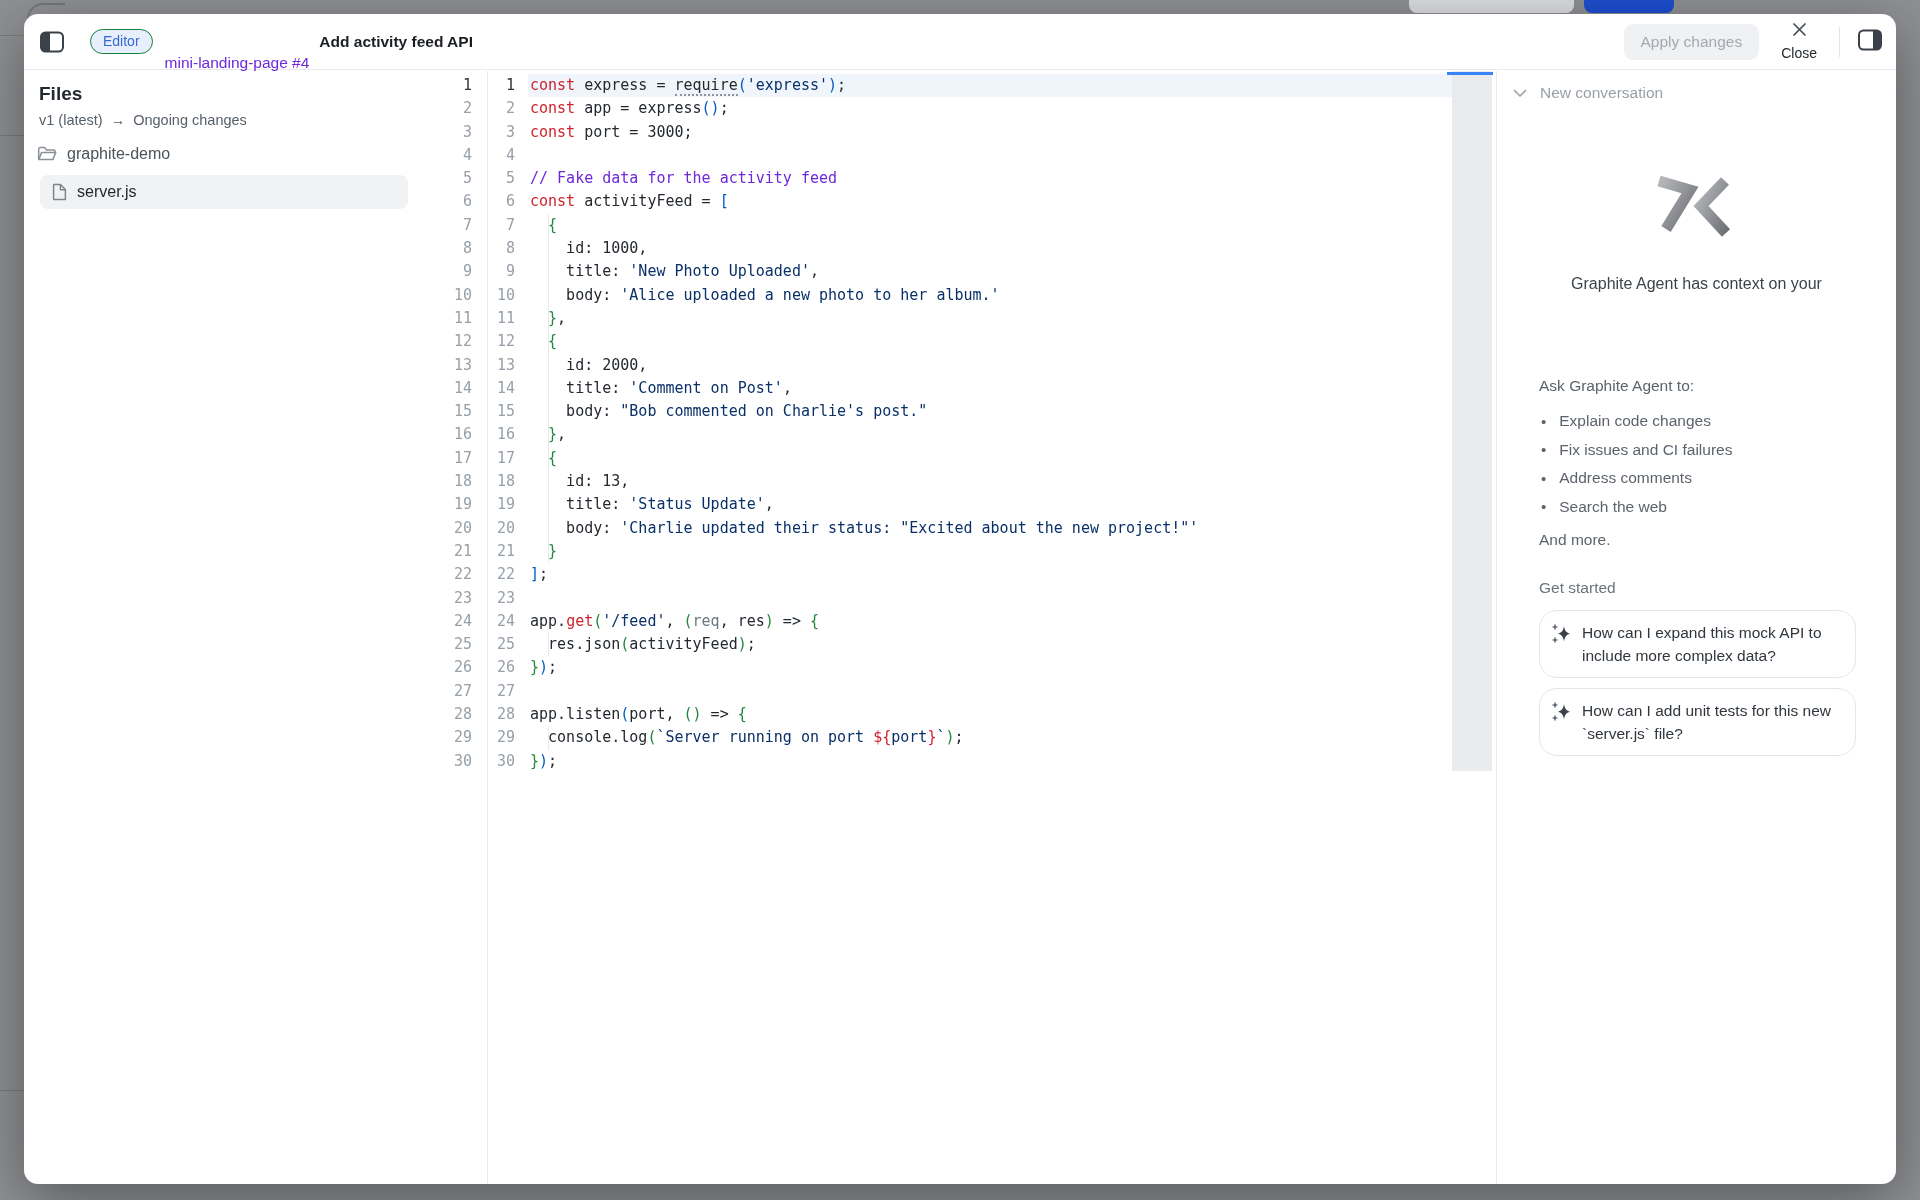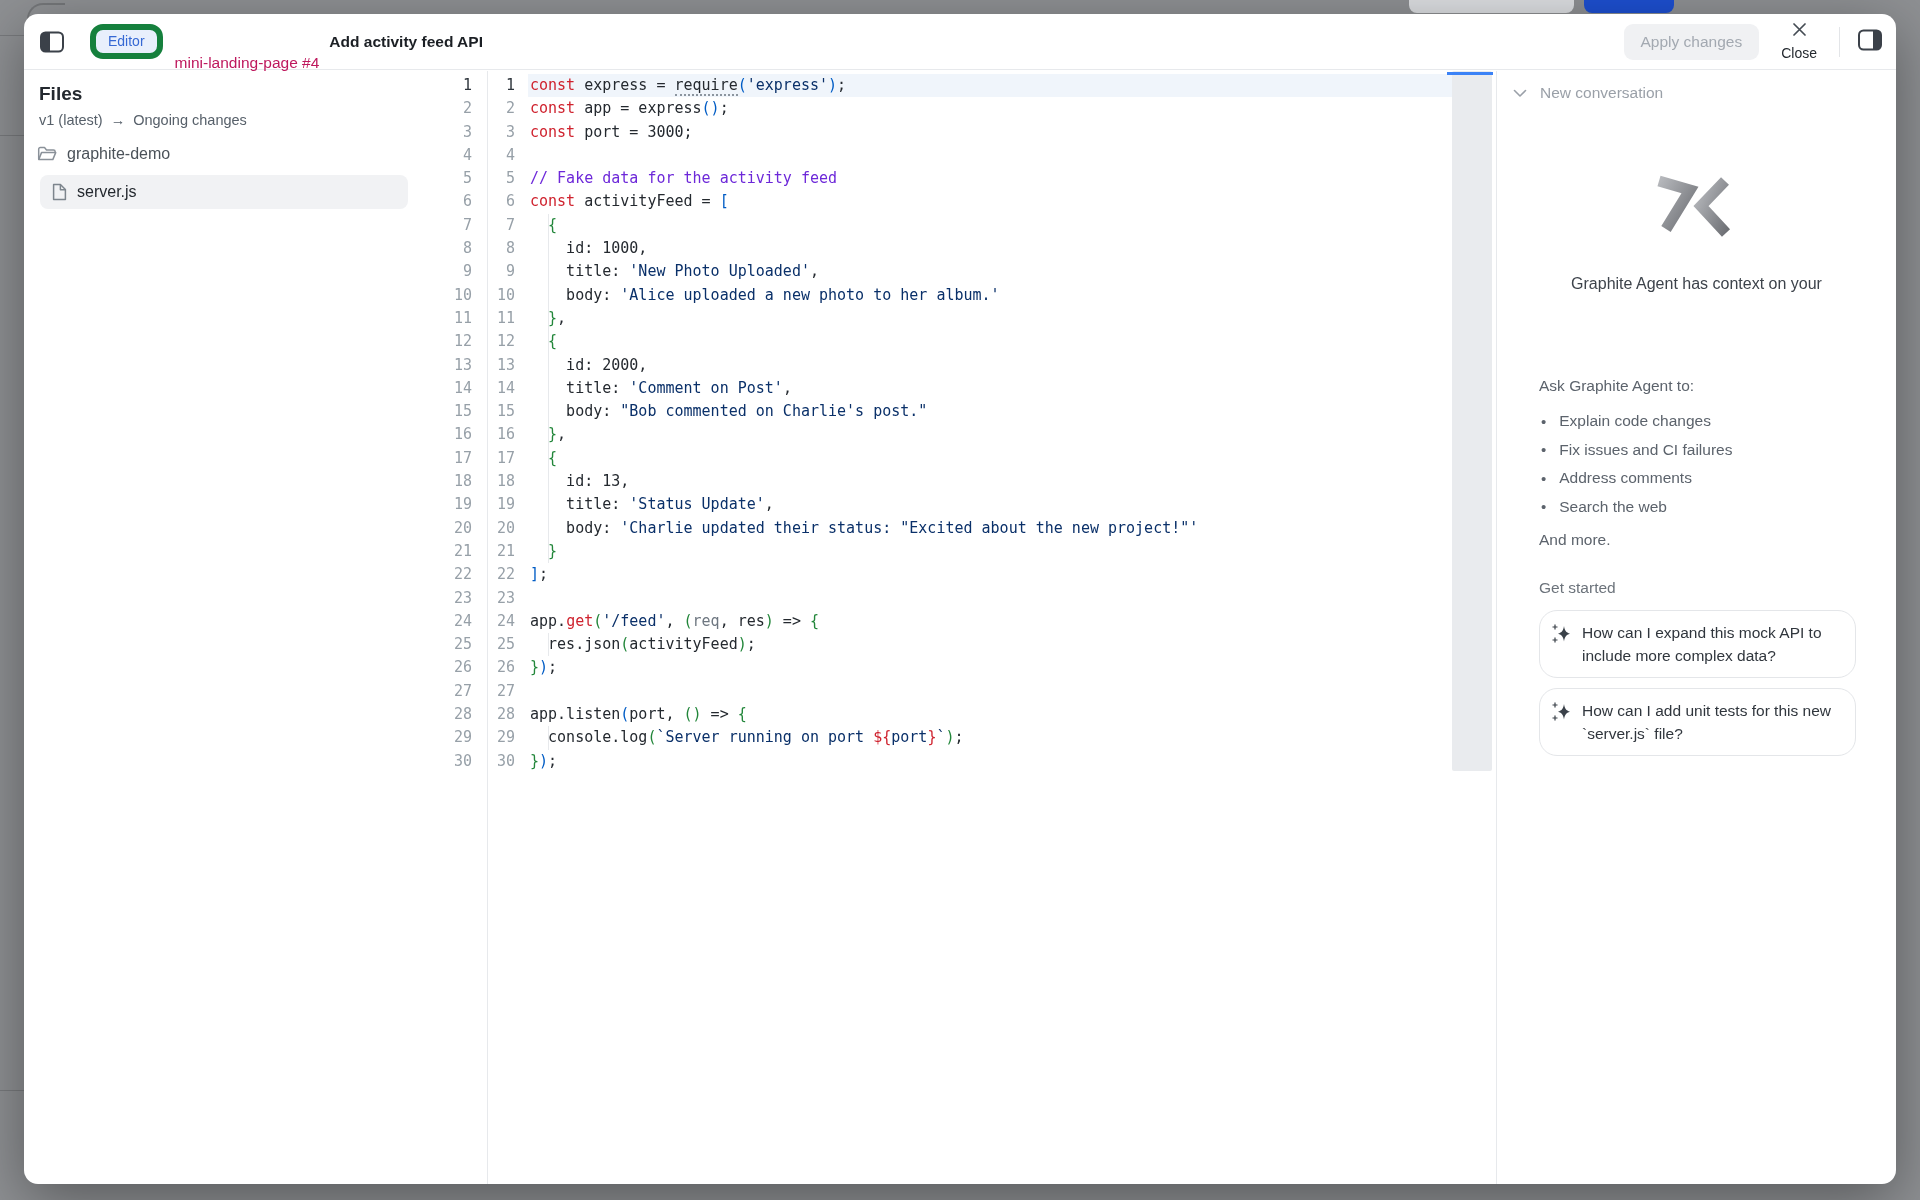--- a/index.html
+++ b/index.html
@@ -14,23 +14,23 @@
   .bg-line{position:absolute;left:0;width:24px;height:1px;background:rgba(0,0,0,.15);}
 
   
   .modal{position:absolute;left:24px;top:14px;width:1872px;height:1170px;background:#fff;
          border-radius:14px;box-shadow:0 16px 60px rgba(0,0,0,.38);}
 
   
   .topbar{position:absolute;left:0;top:0;width:100%;height:56px;border-bottom:1px solid #e7e9ec;
           display:flex;align-items:center;padding:0 14px 0 16px;box-sizing:border-box;border-radius:14px 14px 0 0;}
   .tb-toggle{width:24px;height:22px;flex:none;cursor:pointer;}
-  .badge{margin-left:26px;background:#e8effc;border:6px solid #15803d;color:#3568d4;font-size:14px;
+  .badge{margin-left:26px;background:#e8effc;border:1px solid #15803d;color:#3568d4;font-size:14px;
          font-weight:500;padding:3px 12px 4px;border-radius:13px;}
-  .repo{margin-left:12px;color:#be185d;font-size:15.5px;margin-top:42px;}
+  .repo{margin-left:12px;color:#6d28d9;font-size:15.5px;margin-top:42px;}
   .prtitle{margin-left:10px;color:#1b1f24;font-size:15.5px;font-weight:700;}
   .tb-right{margin-left:auto;display:flex;align-items:center;gap:18px;padding-left:28px;}
   .btn-apply{background:#f0f1f3;color:#a3a9b1;font-size:15.5px;border:none;border-radius:9px;
              padding:9px 17px;cursor:default;font-family:inherit;}
   .btn-close{display:flex;align-items:center;gap:9px;background:none;border:none;cursor:pointer;
              font-family:inherit;font-size:14px;color:#24292f;padding:6px 4px;flex-direction:column;}
   .tb-divider{width:1px;height:30px;background:#e3e5e8;}
 
   
   .sidebar{position:absolute;left:0;top:57px;width:464px;bottom:0;border-right:1px solid #e7e9ec;

